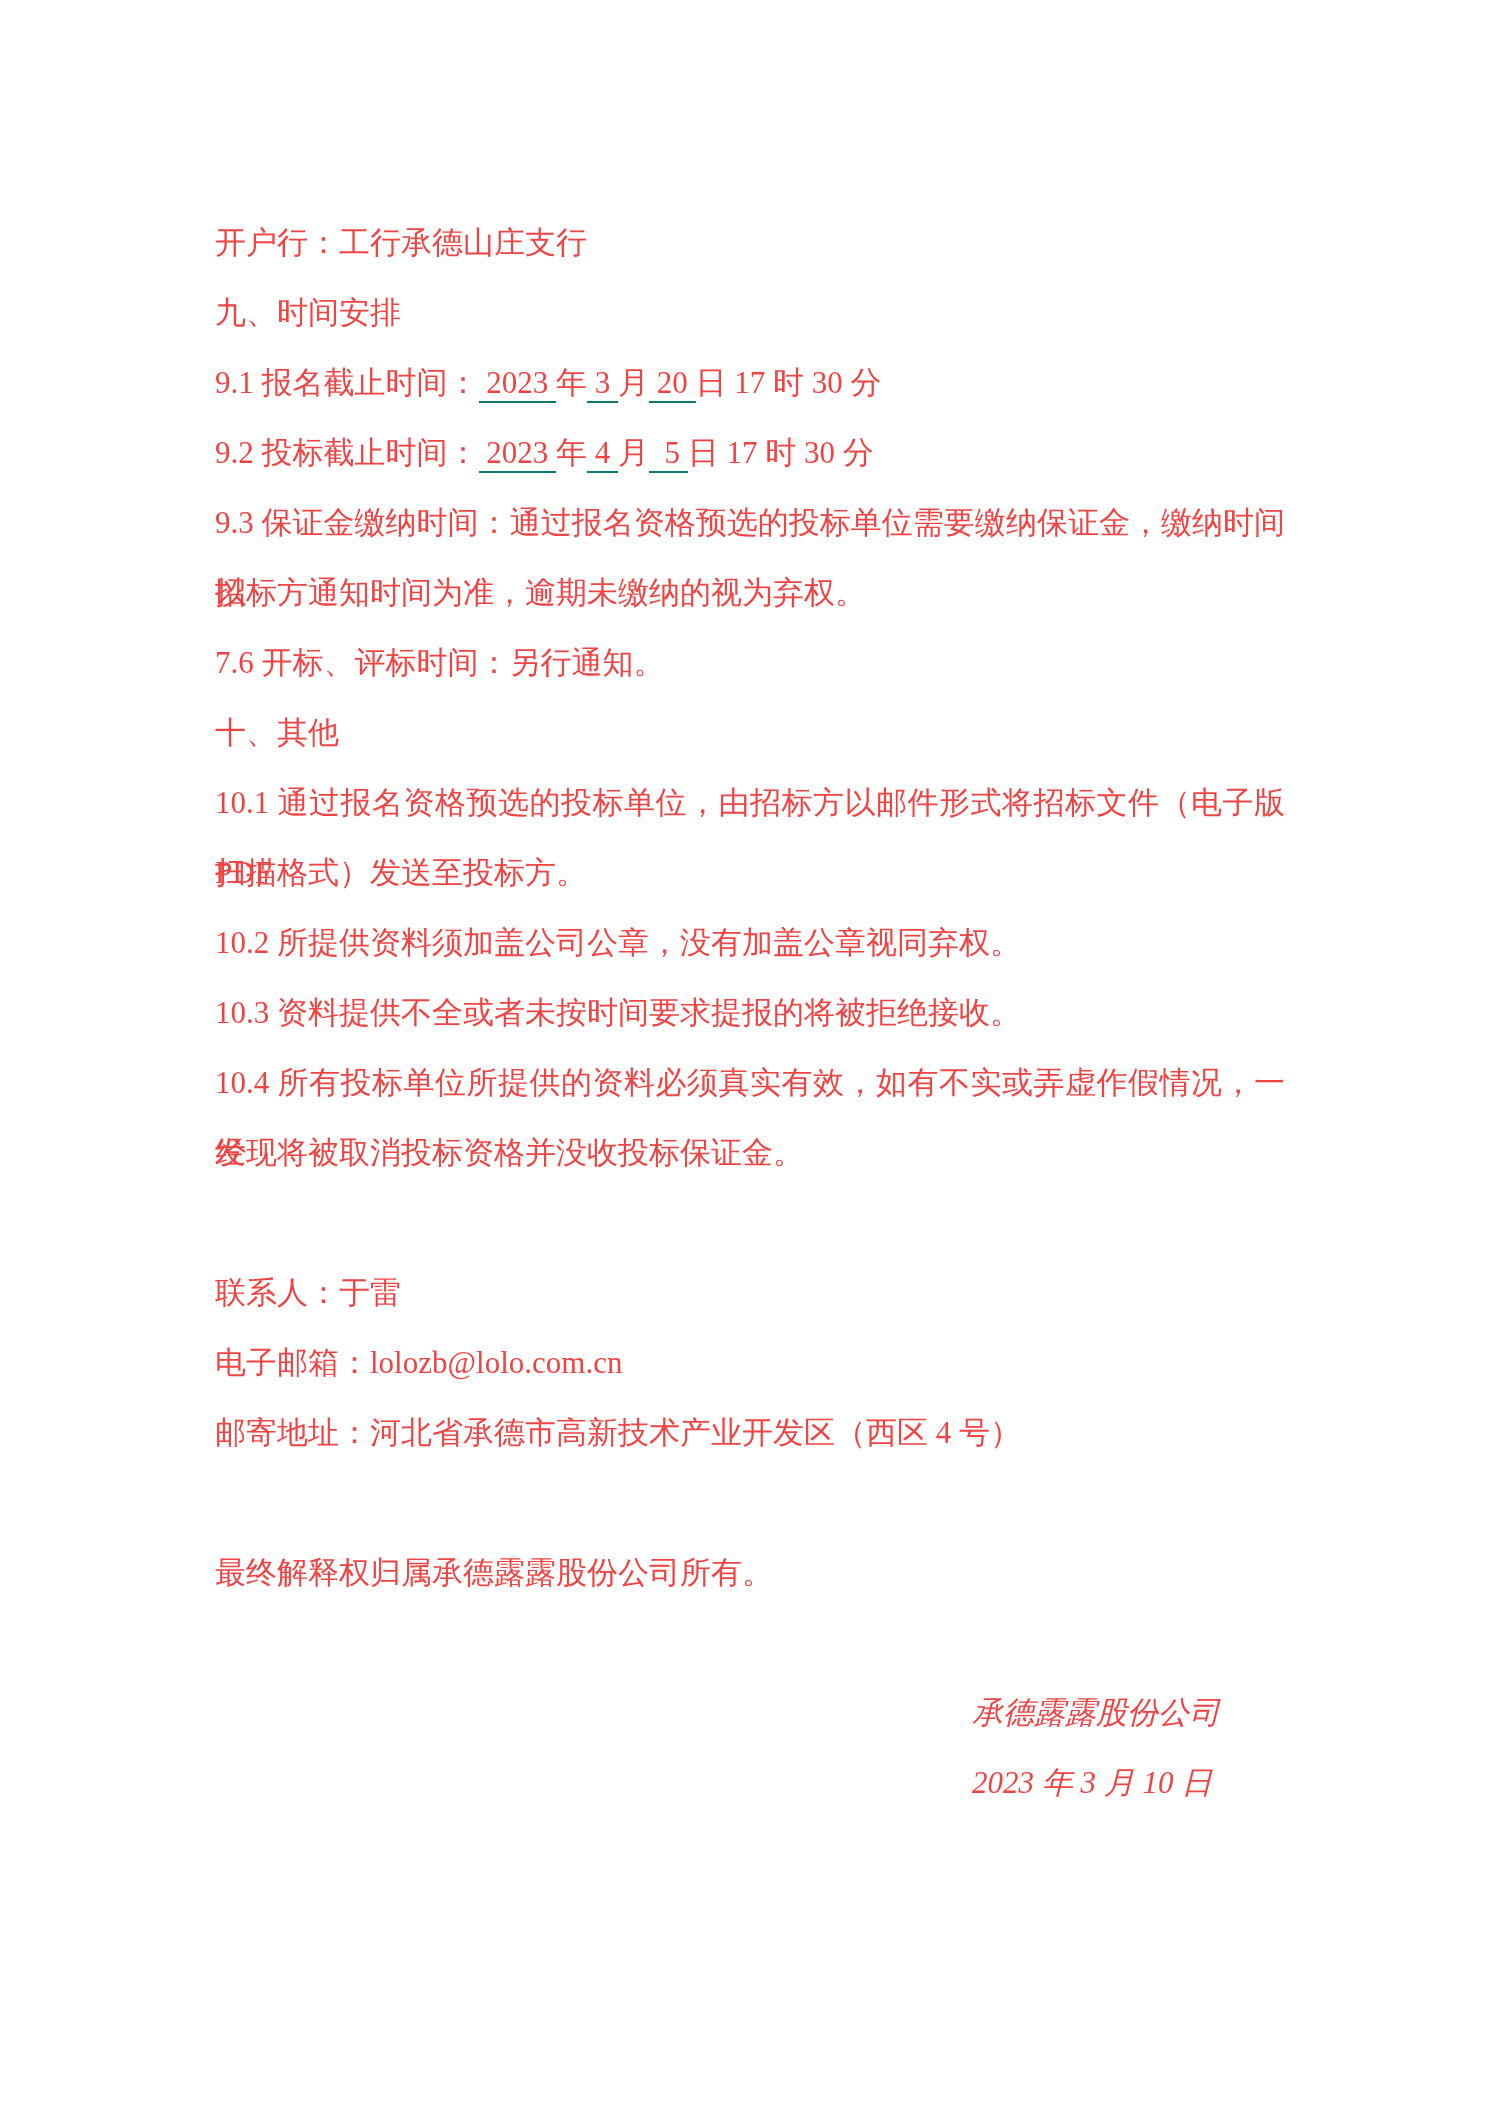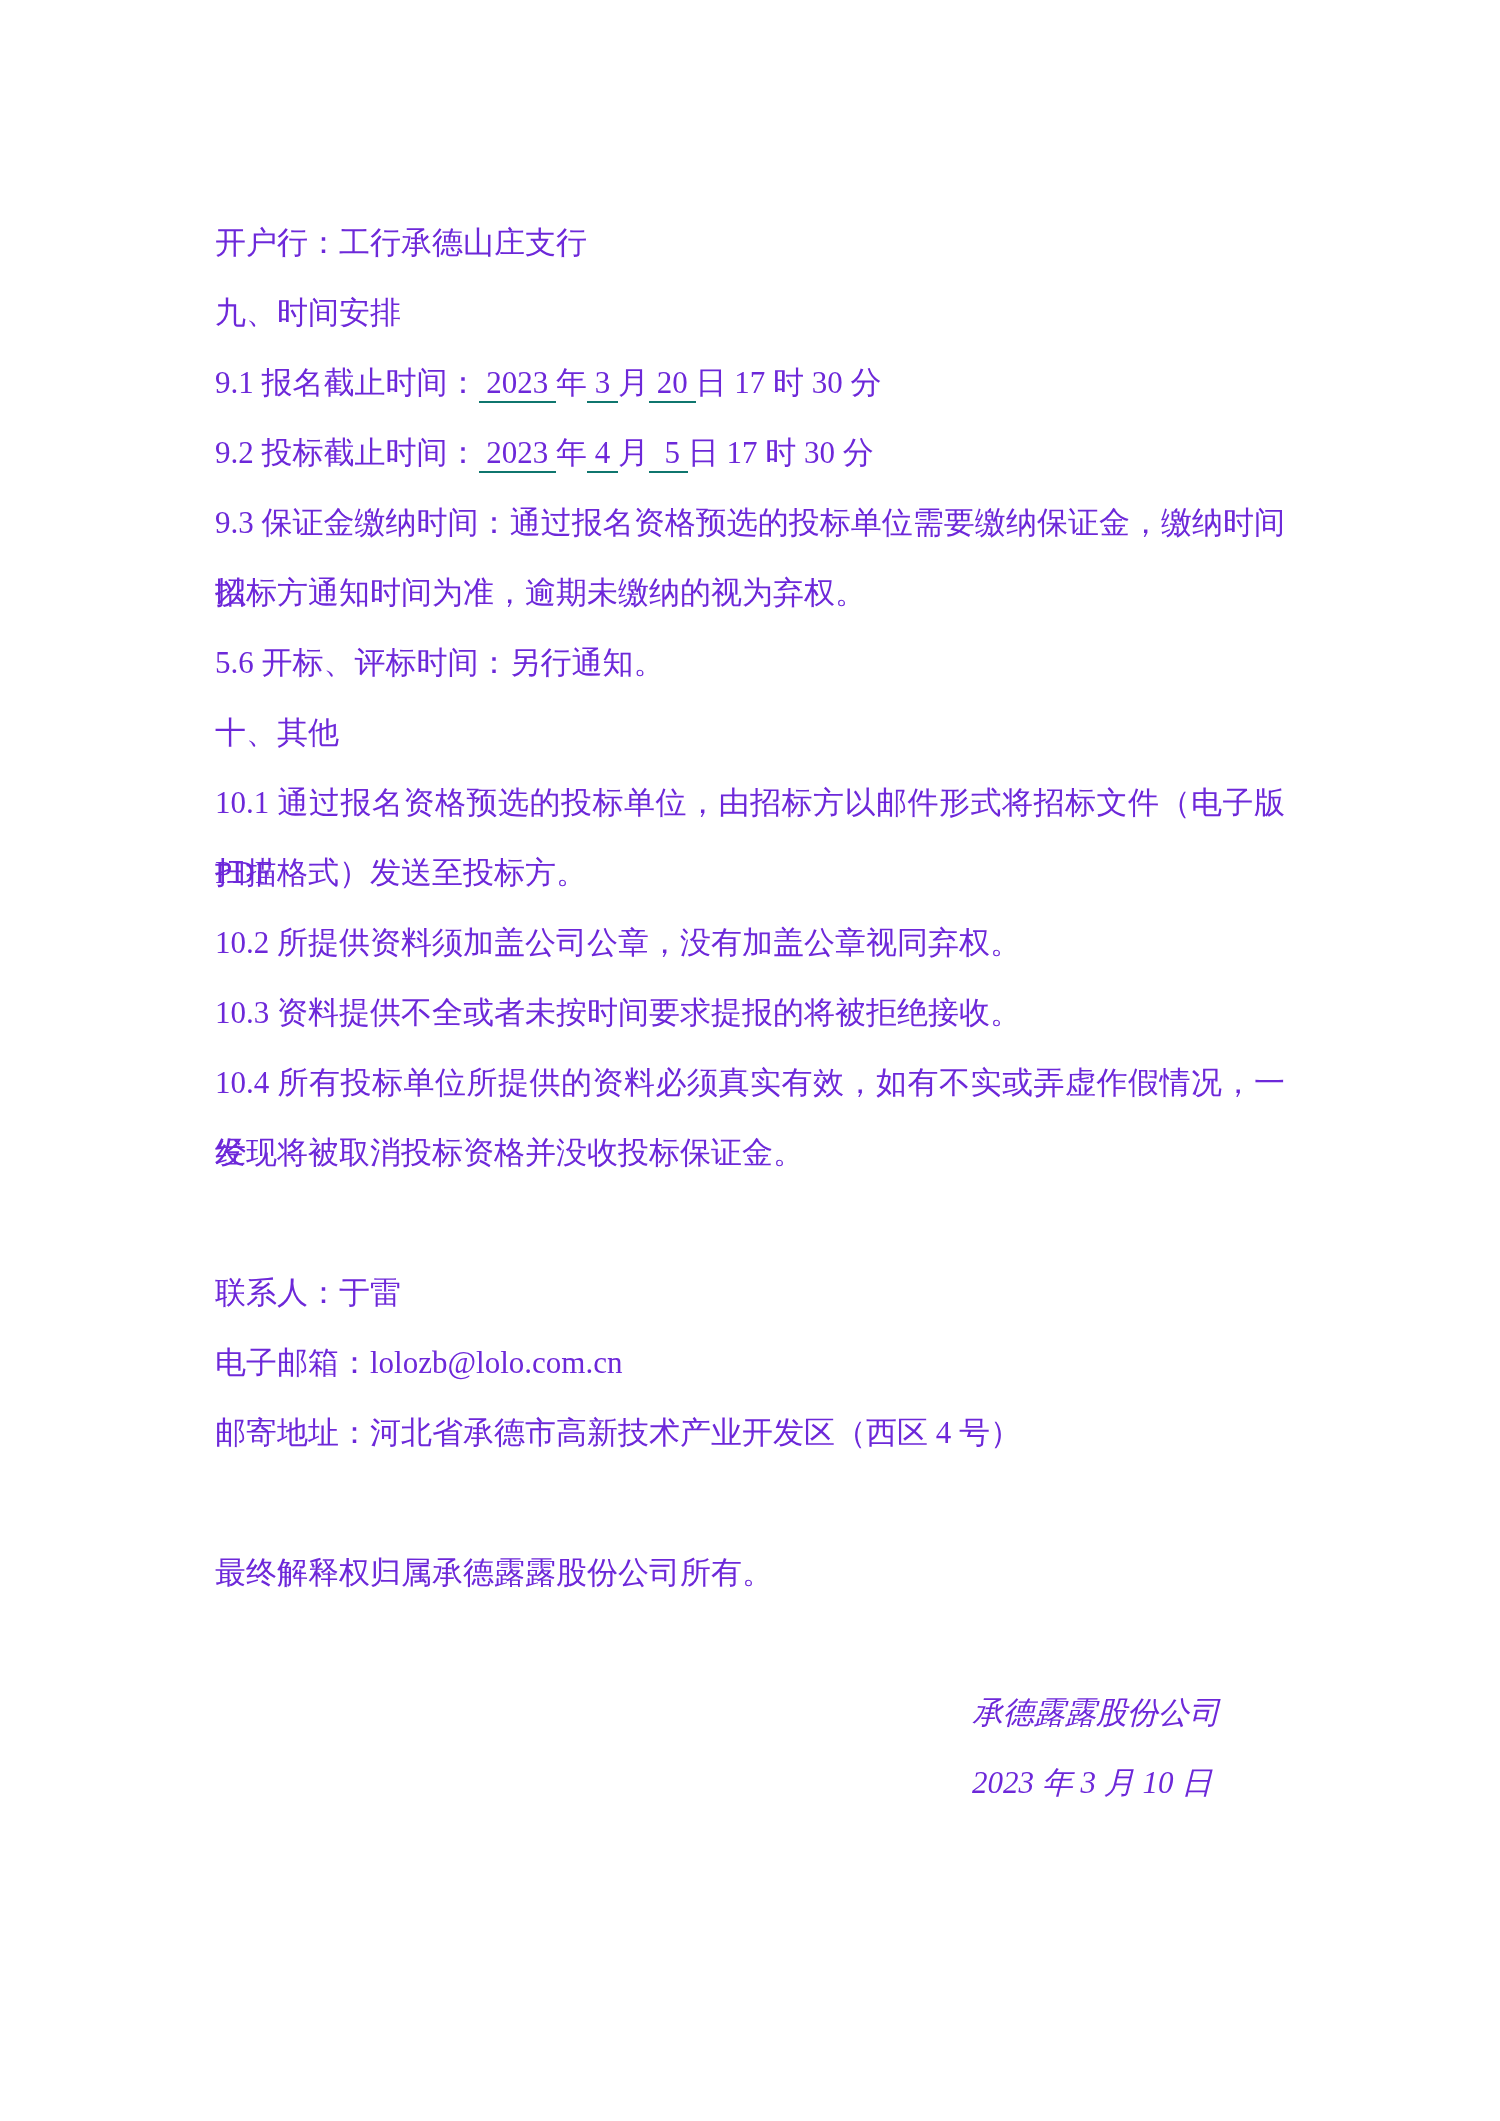--- a/index.html
+++ b/index.html
@@ -8,21 +8,21 @@
     background: #ffffff;
   }
   .page {
     position: relative;
     box-sizing: border-box;
     width: 1500px;
     height: 2121px;
     background: #ffffff;
     padding: 208px 215px 0 215px;
     font-family: "Liberation Serif", "DejaVu Serif", serif;
-    color: #6d28d9;
+    color: #ef4444;
     font-size: 31px;
   }
   .line {
     height: 70px;
     line-height: 70px;
     white-space: pre-wrap;
     overflow: visible;
   }
   .blank { height: 70px; }
   .heading { font-weight: normal; }
@@ -46,21 +46,21 @@
   <div class="line">开户行：工行承德山庄支行</div>
 
   <div class="line heading">九、时间安排</div>
 
   <div class="line"><span>9.1 报名截止时间：</span><span class="u"> 2023 </span><span>年</span><span class="u"> 3 </span><span>月</span><span class="u"> 20 </span><span>日 17 时 30 分</span></div>
 
   <div class="line"><span>9.2 投标截止时间：</span><span class="u"> 2023 </span><span>年</span><span class="u"> 4 </span><span>月</span><span class="u">  5 </span><span>日 17 时 30 分</span></div>
 
   <div class="line fill">9.3 保证金缴纳时间：通过报名资格预选的投标单位需要缴纳保证金，缴纳时间以</div>
   <div class="line">招标方通知时间为准，逾期未缴纳的视为弃权。</div>
-  <div class="line">5.6 开标、评标时间：另行通知。</div>
+  <div class="line">7.6 开标、评标时间：另行通知。</div>
 
   <div class="line heading">十、其他</div>
 
   <div class="line fill">10.1 通过报名资格预选的投标单位，由招标方以邮件形式将招标文件（电子版 PDF</div>
   <div class="line">扫描格式）发送至投标方。</div>
   <div class="line">10.2 所提供资料须加盖公司公章，没有加盖公章视同弃权。</div>
   <div class="line">10.3 资料提供不全或者未按时间要求提报的将被拒绝接收。</div>
   <div class="line fill">10.4 所有投标单位所提供的资料必须真实有效，如有不实或弄虚作假情况，一经</div>
   <div class="line">发现将被取消投标资格并没收投标保证金。</div>
 

